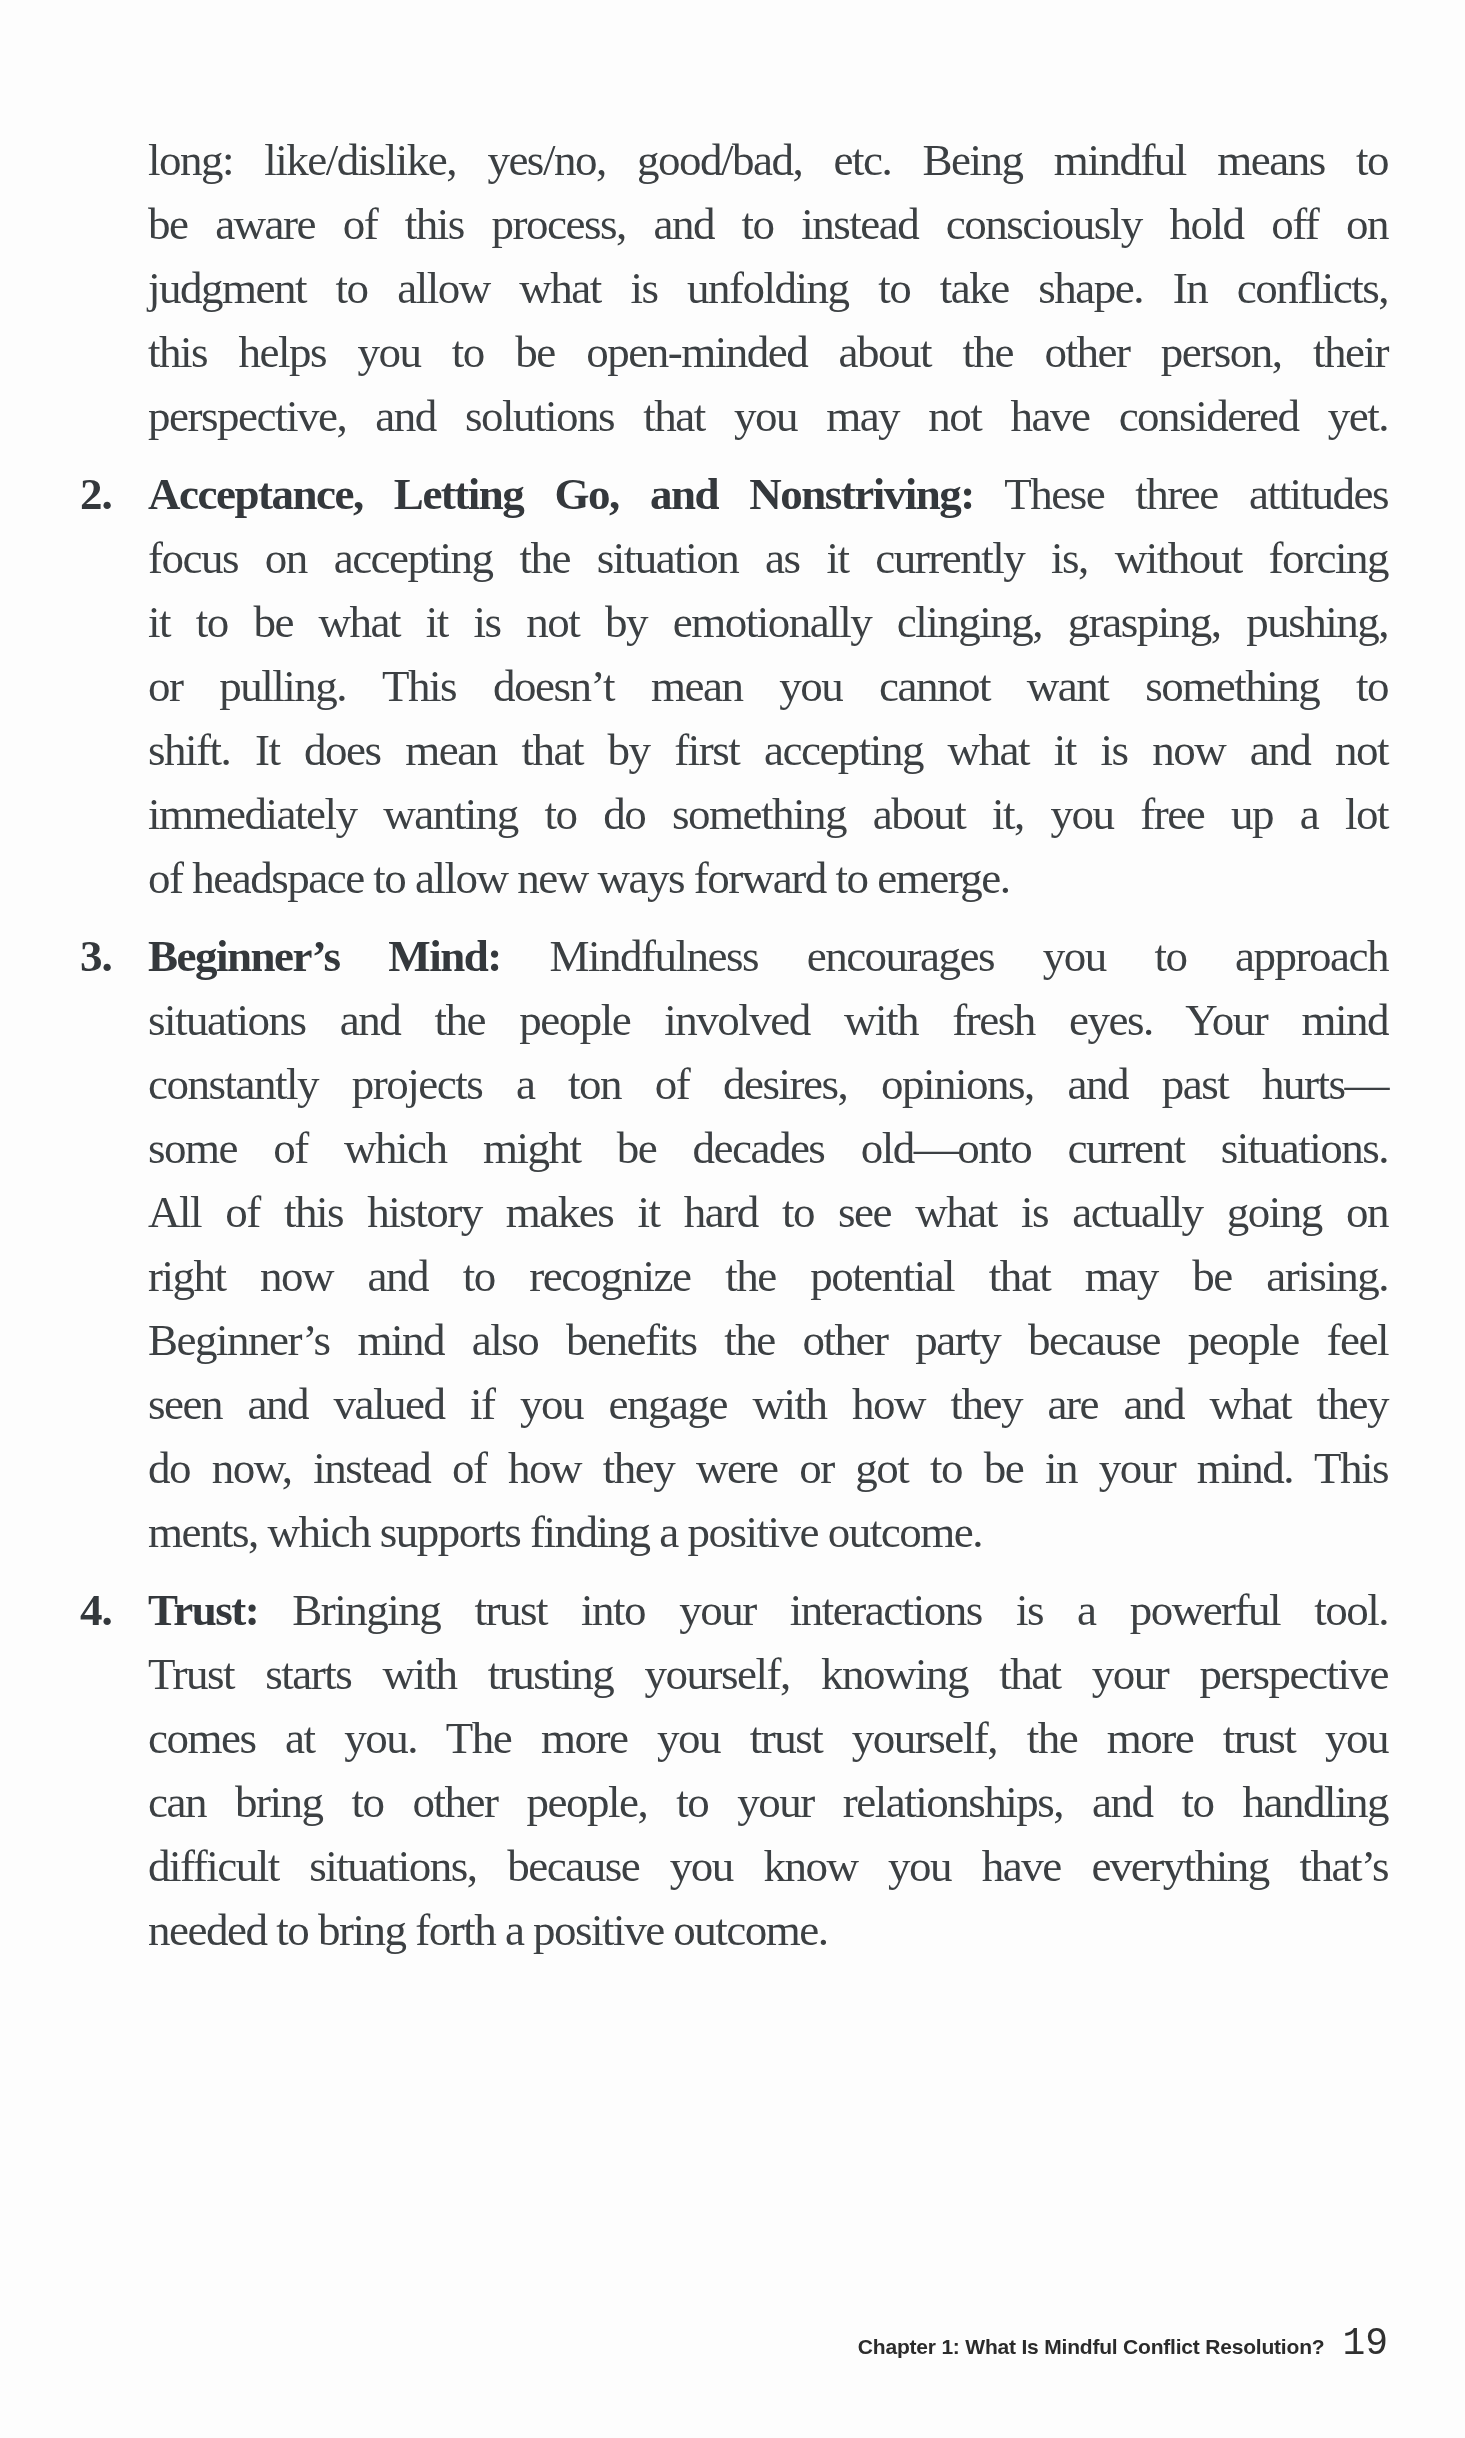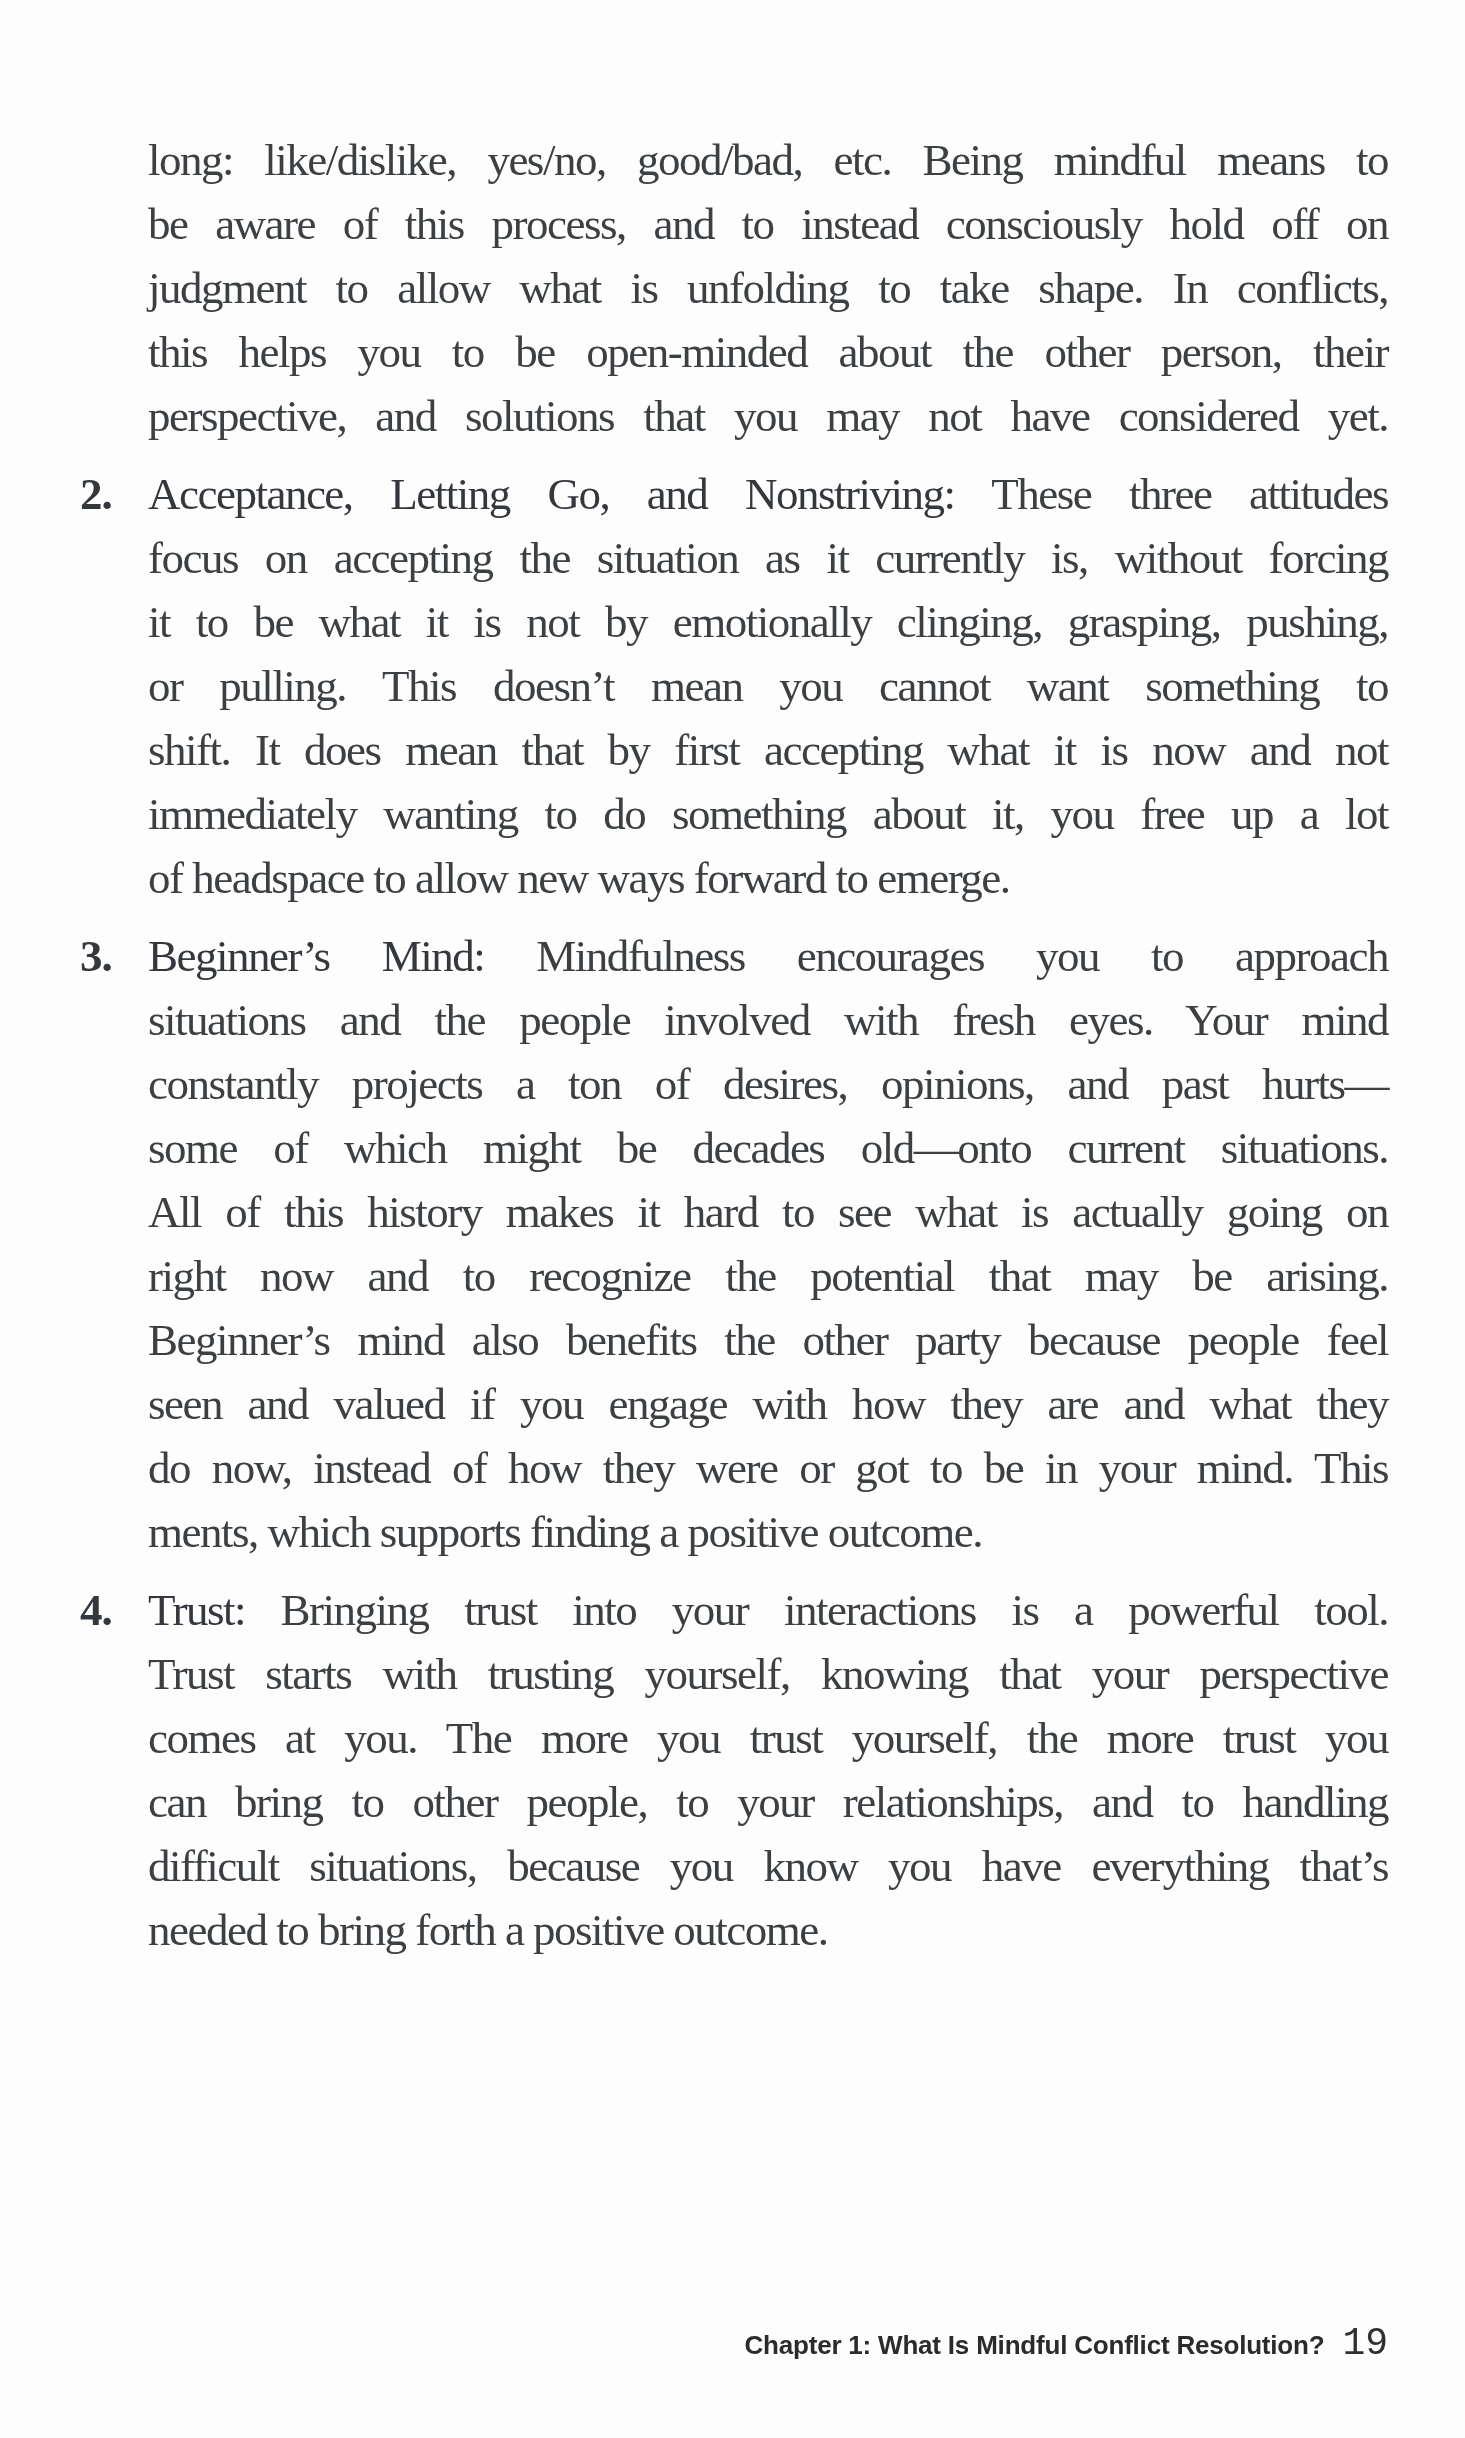--- a/index.html
+++ b/index.html
@@ -52,33 +52,33 @@
     font-size: 45px;
     line-height: 64px;
     letter-spacing: -1px;
     color: #34383c;
   }
   .item-body {
     flex: 1 1 auto;
     min-width: 0;
   }
   .lead {
-    font-weight: normal;
+    font-weight: bold;
     color: #34383c;
   }
   .footer {
     position: absolute;
     top: 2322px;
     right: 77px;
     white-space: nowrap;
   }
   .footer .chapter {
     font-family: "Liberation Sans", sans-serif;
     font-weight: bold;
-    font-size: 26px;
+    font-size: 21px;
     letter-spacing: -0.2px;
     color: #2b2b2b;
   }
   .footer .pagenum {
     font-family: Liberation Mono, monospace;
     font-size: 38px;
     color: #303030;
     margin-left: 18px;
   }
 </style>

